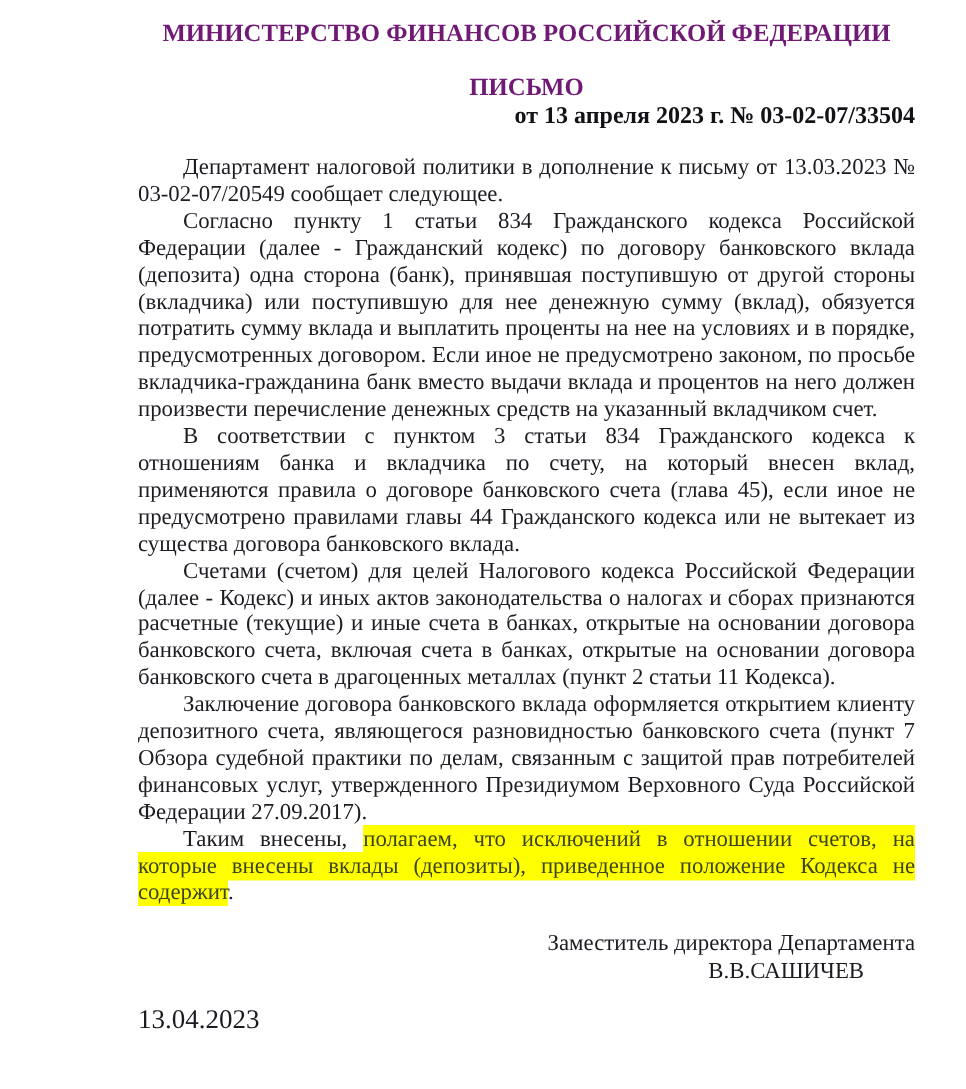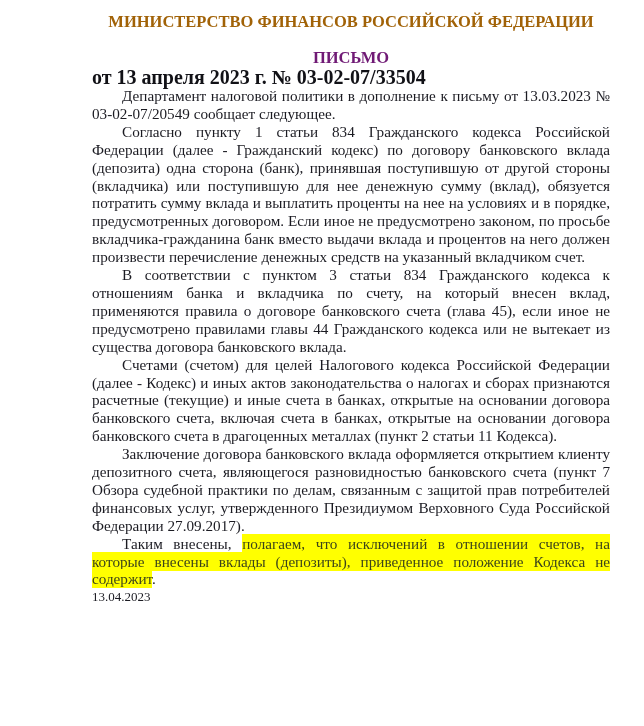--- a/index.html
+++ b/index.html
@@ -19,40 +19,40 @@
     width: 644px;
     height: 726px;
     padding: 12px 34px 0 92px;
   }
   .doc-title {
     margin: 0;
     text-align: center;
     font-weight: bold;
     font-size: 16.5px;
     line-height: 20px;
-    color: #a16207;
+    color: #701a75;
   }
   .doc-type {
     margin: 16px 0 0 0;
     text-align: center;
     font-weight: bold;
     font-size: 16.5px;
     line-height: 19px;
     color: #701a75;
   }
   .doc-date-line {
     margin: 1px 0 0 0;
-    text-align: left;
+    text-align: right;
     font-weight: bold;
-    font-size: 20px;
+    font-size: 16px;
     line-height: 19px;
     color: #111116;
   }
   .doc-body {
-    margin-top: 0;
+    margin-top: 16px;
   }
   .doc-body p {
     margin: 0;
     text-align: justify;
     text-indent: 30px;
     font-size: 15.2px;
     line-height: 17.9px;
   }
   mark.hl {
     background: #ffff00;
@@ -62,23 +62,23 @@
   .signature-block {
     margin-top: 16px;
     text-align: right;
     font-size: 15.2px;
     line-height: 18.5px;
   }
   .sig-name {
     padding-right: 34px;
   }
   .bottom-date {
-    margin-top: 0;
+    margin-top: 13px;
     text-align: left;
-    font-size: 13px;
+    font-size: 18px;
     line-height: 18px;
   }
 </style>
 </head>
 <body>
 
 <div class="page">
 
   <h1 class="doc-title">МИНИСТЕРСТВО ФИНАНСОВ РОССИЙСКОЙ ФЕДЕРАЦИИ</h1>
 
@@ -91,16 +91,20 @@
     <p>Департамент налоговой политики в дополнение к письму от 13.03.2023 № 03-02-07/20549 сообщает следующее.</p>
       <p>Согласно пункту 1 статьи 834 Гражданского кодекса Российской Федерации (далее - Гражданский кодекс) по договору банковского вклада (депозита) одна сторона (банк), принявшая поступившую от другой стороны (вкладчика) или поступившую для нее денежную сумму (вклад), обязуется потратить сумму вклада и выплатить проценты на нее на условиях и в порядке, предусмотренных договором. Если иное не предусмотрено законом, по просьбе вкладчика-гражданина банк вместо выдачи вклада и процентов на него должен произвести перечисление денежных средств на указанный вкладчиком счет.</p>
       <p>В соответствии с пунктом 3 статьи 834 Гражданского кодекса к отношениям банка и вкладчика по счету, на который внесен вклад, применяются правила о договоре банковского счета (глава 45), если иное не предусмотрено правилами главы 44 Гражданского кодекса или не вытекает из существа договора банковского вклада.</p>
       <p>Счетами (счетом) для целей Налогового кодекса Российской Федерации (далее - Кодекс) и иных актов законодательства о налогах и сборах признаются расчетные (текущие) и иные счета в банках, открытые на основании договора банковского счета, включая счета в банках, открытые на основании договора банковского счета в драгоценных металлах (пункт 2 статьи 11 Кодекса).</p>
       <p>Заключение договора банковского вклада оформляется открытием клиенту депозитного счета, являющегося разновидностью банковского счета (пункт 7 Обзора судебной практики по делам, связанным с защитой прав потребителей финансовых услуг, утвержденного Президиумом Верховного Суда Российской Федерации 27.09.2017).</p>
       <p>
       <span>Таким внесены, </span><mark class="hl">полагаем, что исключений в отношении счетов, на которые внесены вклады (депозиты), приведенное положение Кодекса не содержит</mark><span>.</span>
     </p>
   </div>
 
+  <div class="signature-block">
+    <div>Заместитель директора Департамента</div>
+    <div class="sig-name">В.В.САШИЧЕВ</div>
+  </div>
 
   <div class="bottom-date">13.04.2023</div>
 
 </div>
 
 </body></html>

